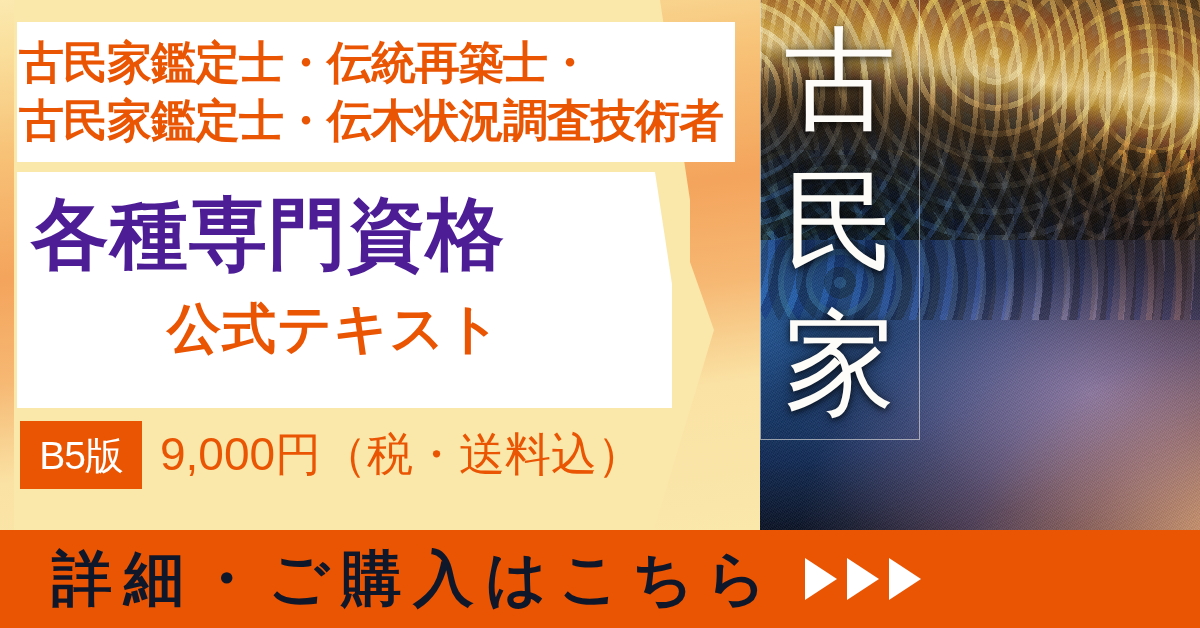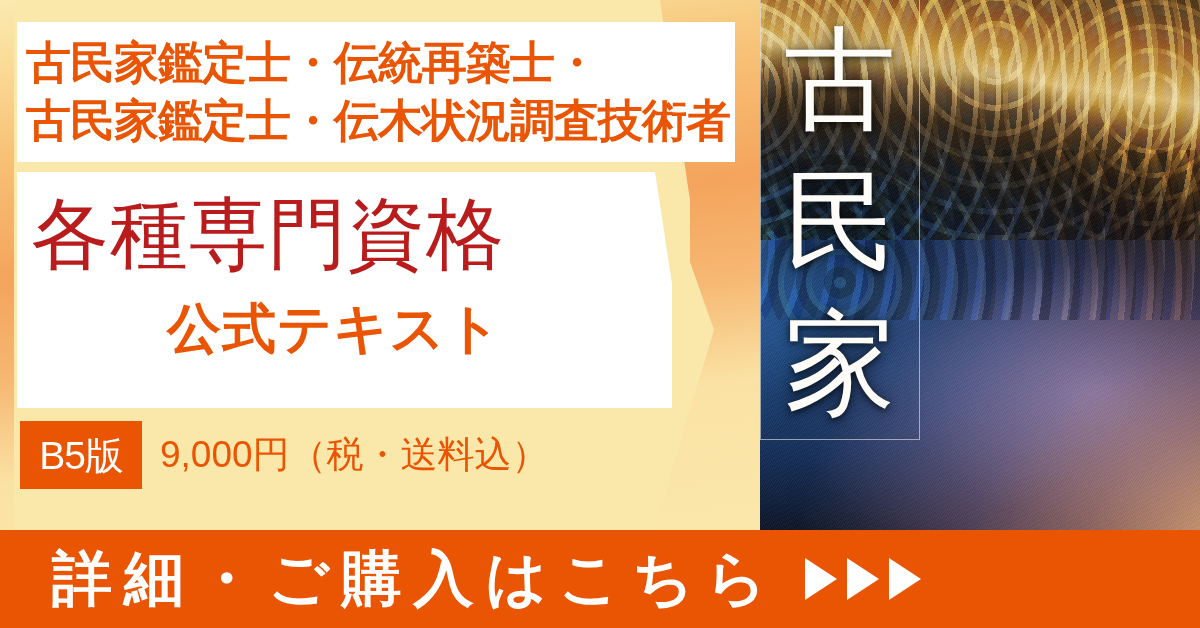--- a/index.html
+++ b/index.html
@@ -106,64 +106,64 @@
   }
   #panel-main{
     left:17px;top:172px;width:655px;height:236px;
     clip-path:polygon(0 0, 638px 0, 655px 112px, 655px 236px, 0 236px);
   }
 
   
   .line-a{
     position:absolute;left:17px;top:22px;width:716px;height:140px;
     display:flex;flex-direction:column;justify-content:center;
-    padding-left:9px;
+    padding-left:2px;
   }
   .line-a span{
     color:#EA5504;font-size:45px;line-height:58px;font-weight:700;
     letter-spacing:-1px;white-space:nowrap;
   }
 
   
   .headline{
     position:absolute;left:17px;top:172px;width:660px;height:236px;
   }
   .headline .h1{
     position:absolute;left:14px;top:14px;
-    color:#b91c1c;font-size:78px;font-weight:400;line-height:96px;
+    color:#4c1d95;font-size:78px;font-weight:700;line-height:96px;
     letter-spacing:1px;white-space:nowrap;
   }
   .headline .h2{
     position:absolute;left:150px;top:108px;
     color:#EA5504;font-size:54px;font-weight:700;line-height:96px;
     letter-spacing:1px;white-space:nowrap;
   }
 
   
   #badge-b5{
     position:absolute;left:20px;top:421px;width:122px;height:68px;
     background:#EA5504;color:#ffffff;
     display:flex;align-items:center;justify-content:center;
     font-size:39px;font-weight:400;line-height:1;letter-spacing:-1px;
   }
   #price{
     position:absolute;left:160px;top:421px;height:68px;
     display:flex;align-items:center;
-    color:#EA5504;font-size:37px;font-weight:400;letter-spacing:0;
+    color:#EA5504;font-size:46px;font-weight:400;letter-spacing:0;
     white-space:nowrap;
   }
 
   
   #cta{
     position:absolute;left:0;top:530px;width:1200px;height:98px;
     background:#EA5504;
     display:flex;align-items:center;
   }
   #cta-text{
-    color:#ffffff;font-size:60px;font-weight:700;
+    color:#0f172a;font-size:60px;font-weight:700;
     letter-spacing:12px;line-height:1;
     margin-left:52px;white-space:nowrap;
   }
   .arrows{display:flex;align-items:center;gap:10px;margin-left:26px;}
   .arrow{
     width:0;height:0;
     border-left:32px solid #ffffff;
     border-top:21px solid transparent;
     border-bottom:21px solid transparent;
   }

